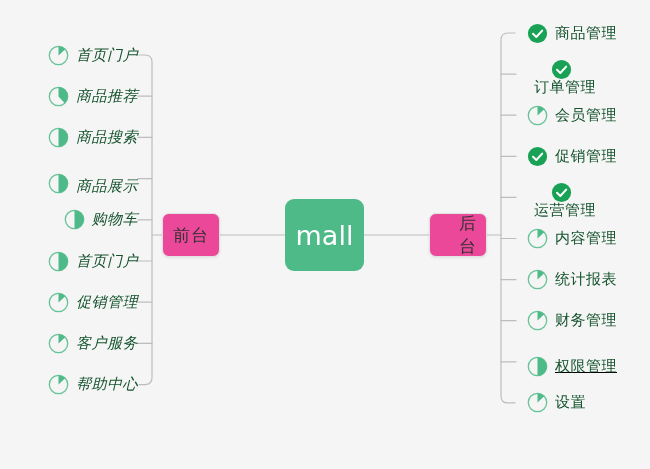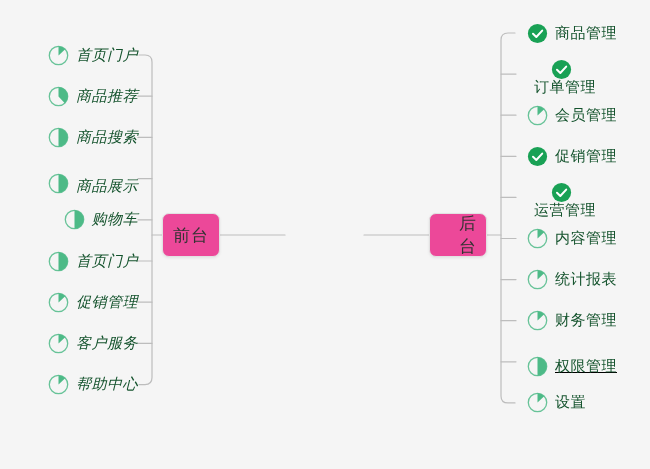--- a/index.html
+++ b/index.html
@@ -317,14 +317,17 @@
     </div>
 
   <div class="node branch-node" id="node-front">
     <span class="node-label">前台</span>
   </div>
 
   <div class="node branch-node" id="node-back">
     <span class="node-label">后台</span>
   </div>
 
+  <div class="node center-node">
+    <span class="node-label">mall</span>
+  </div>
 
 </div>
 
 </body></html>

